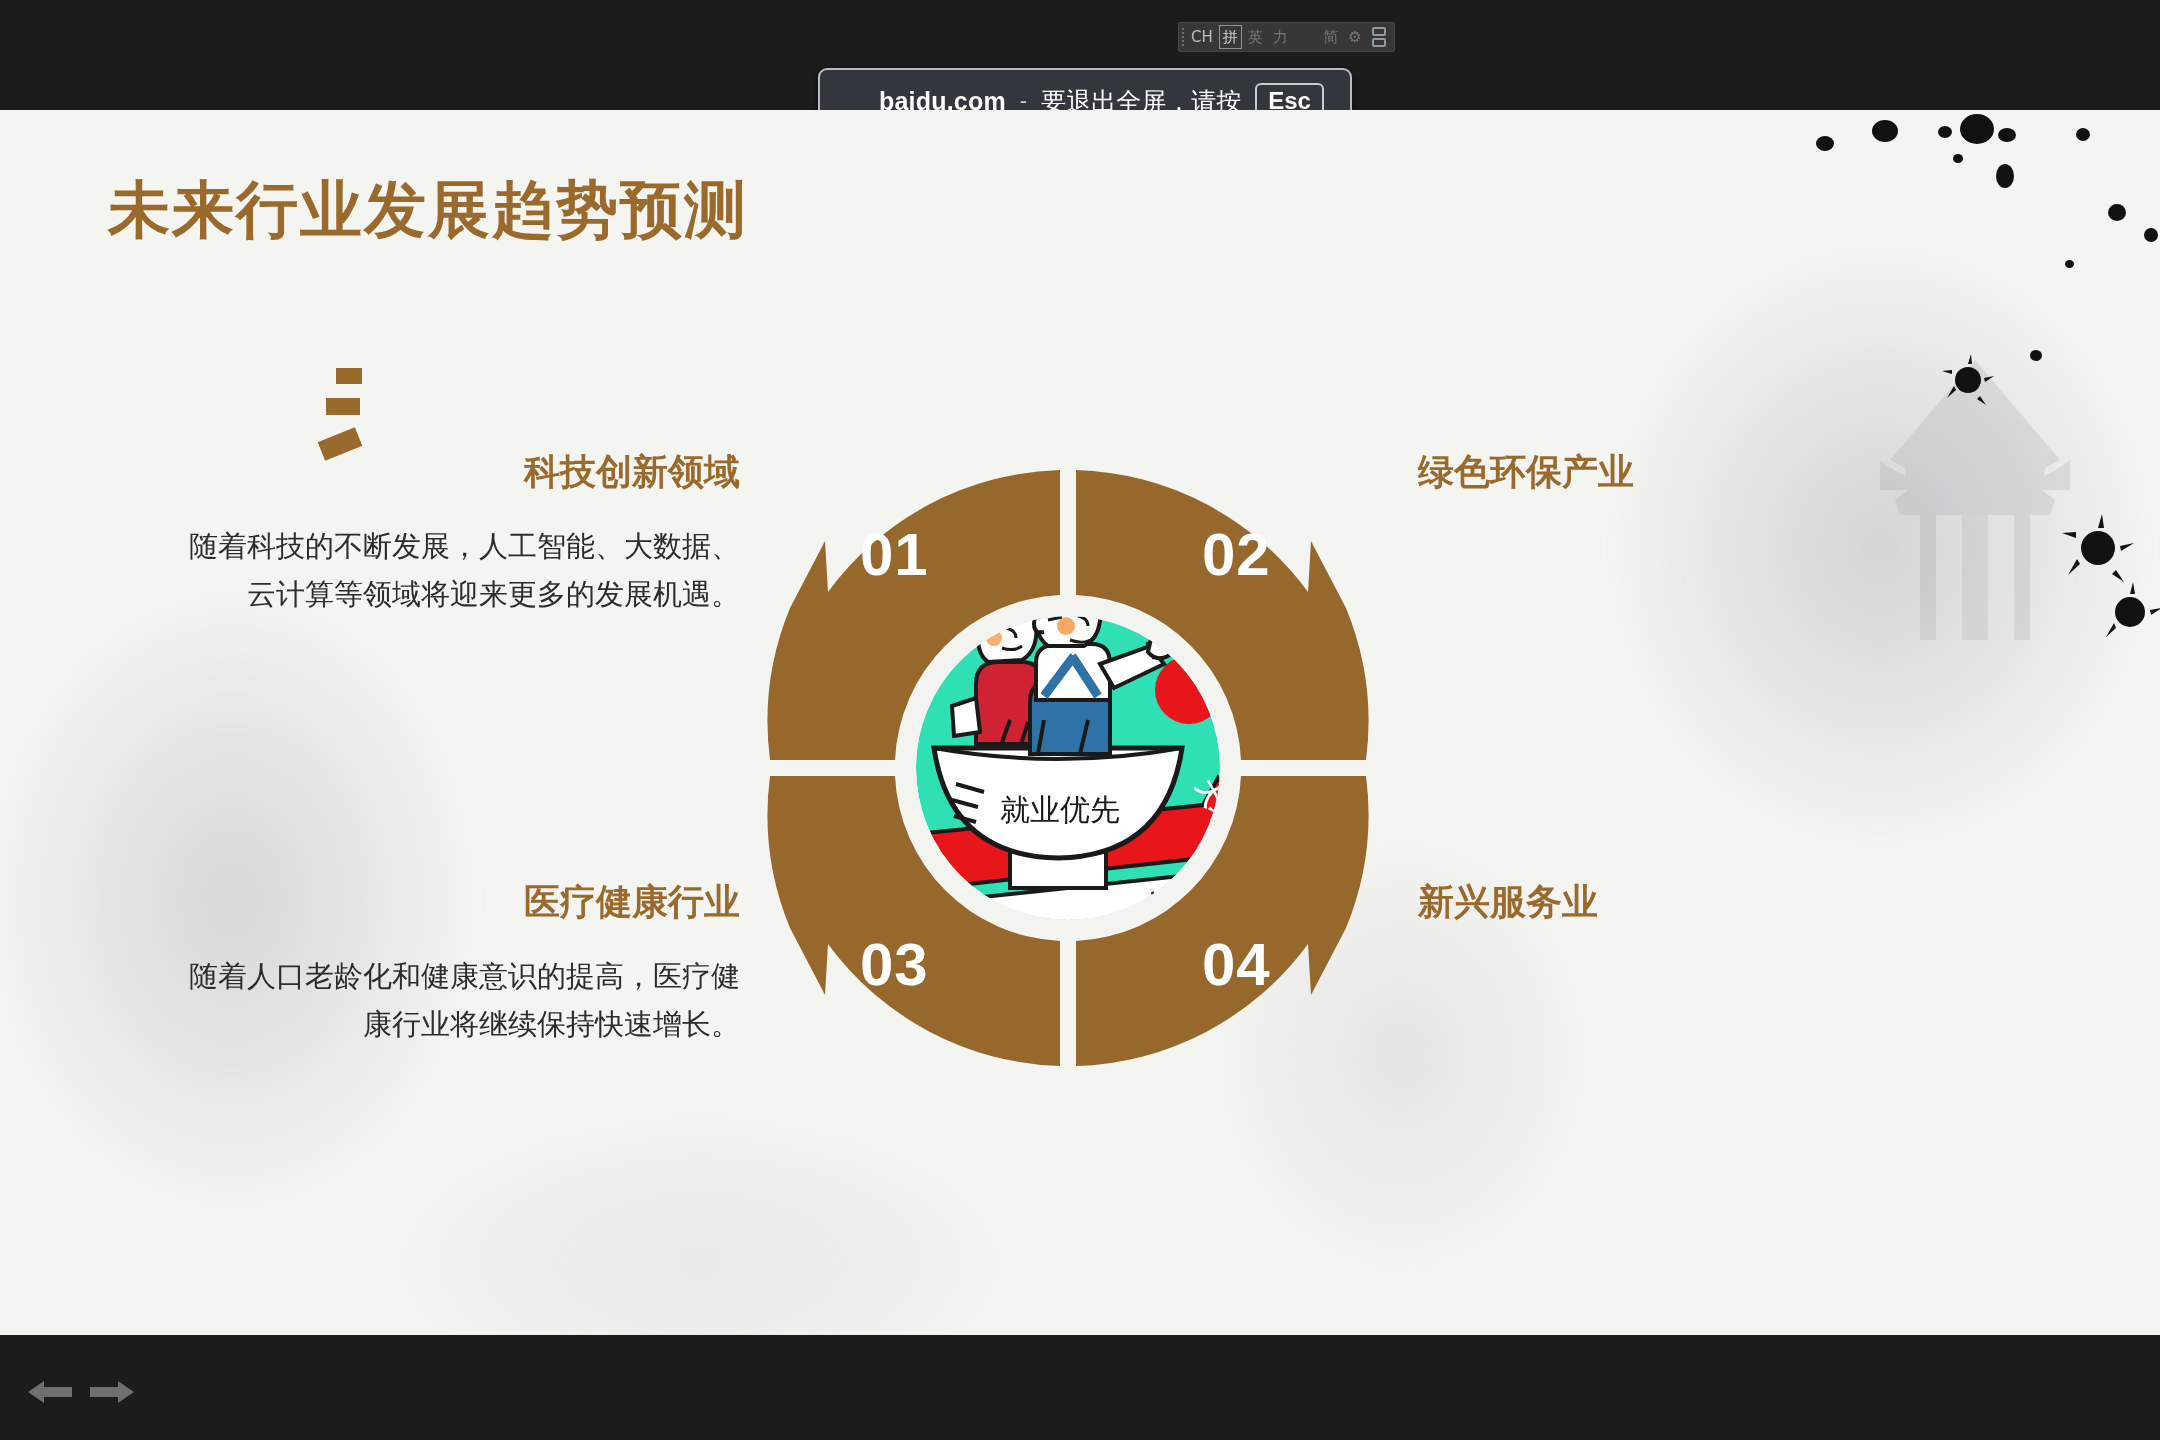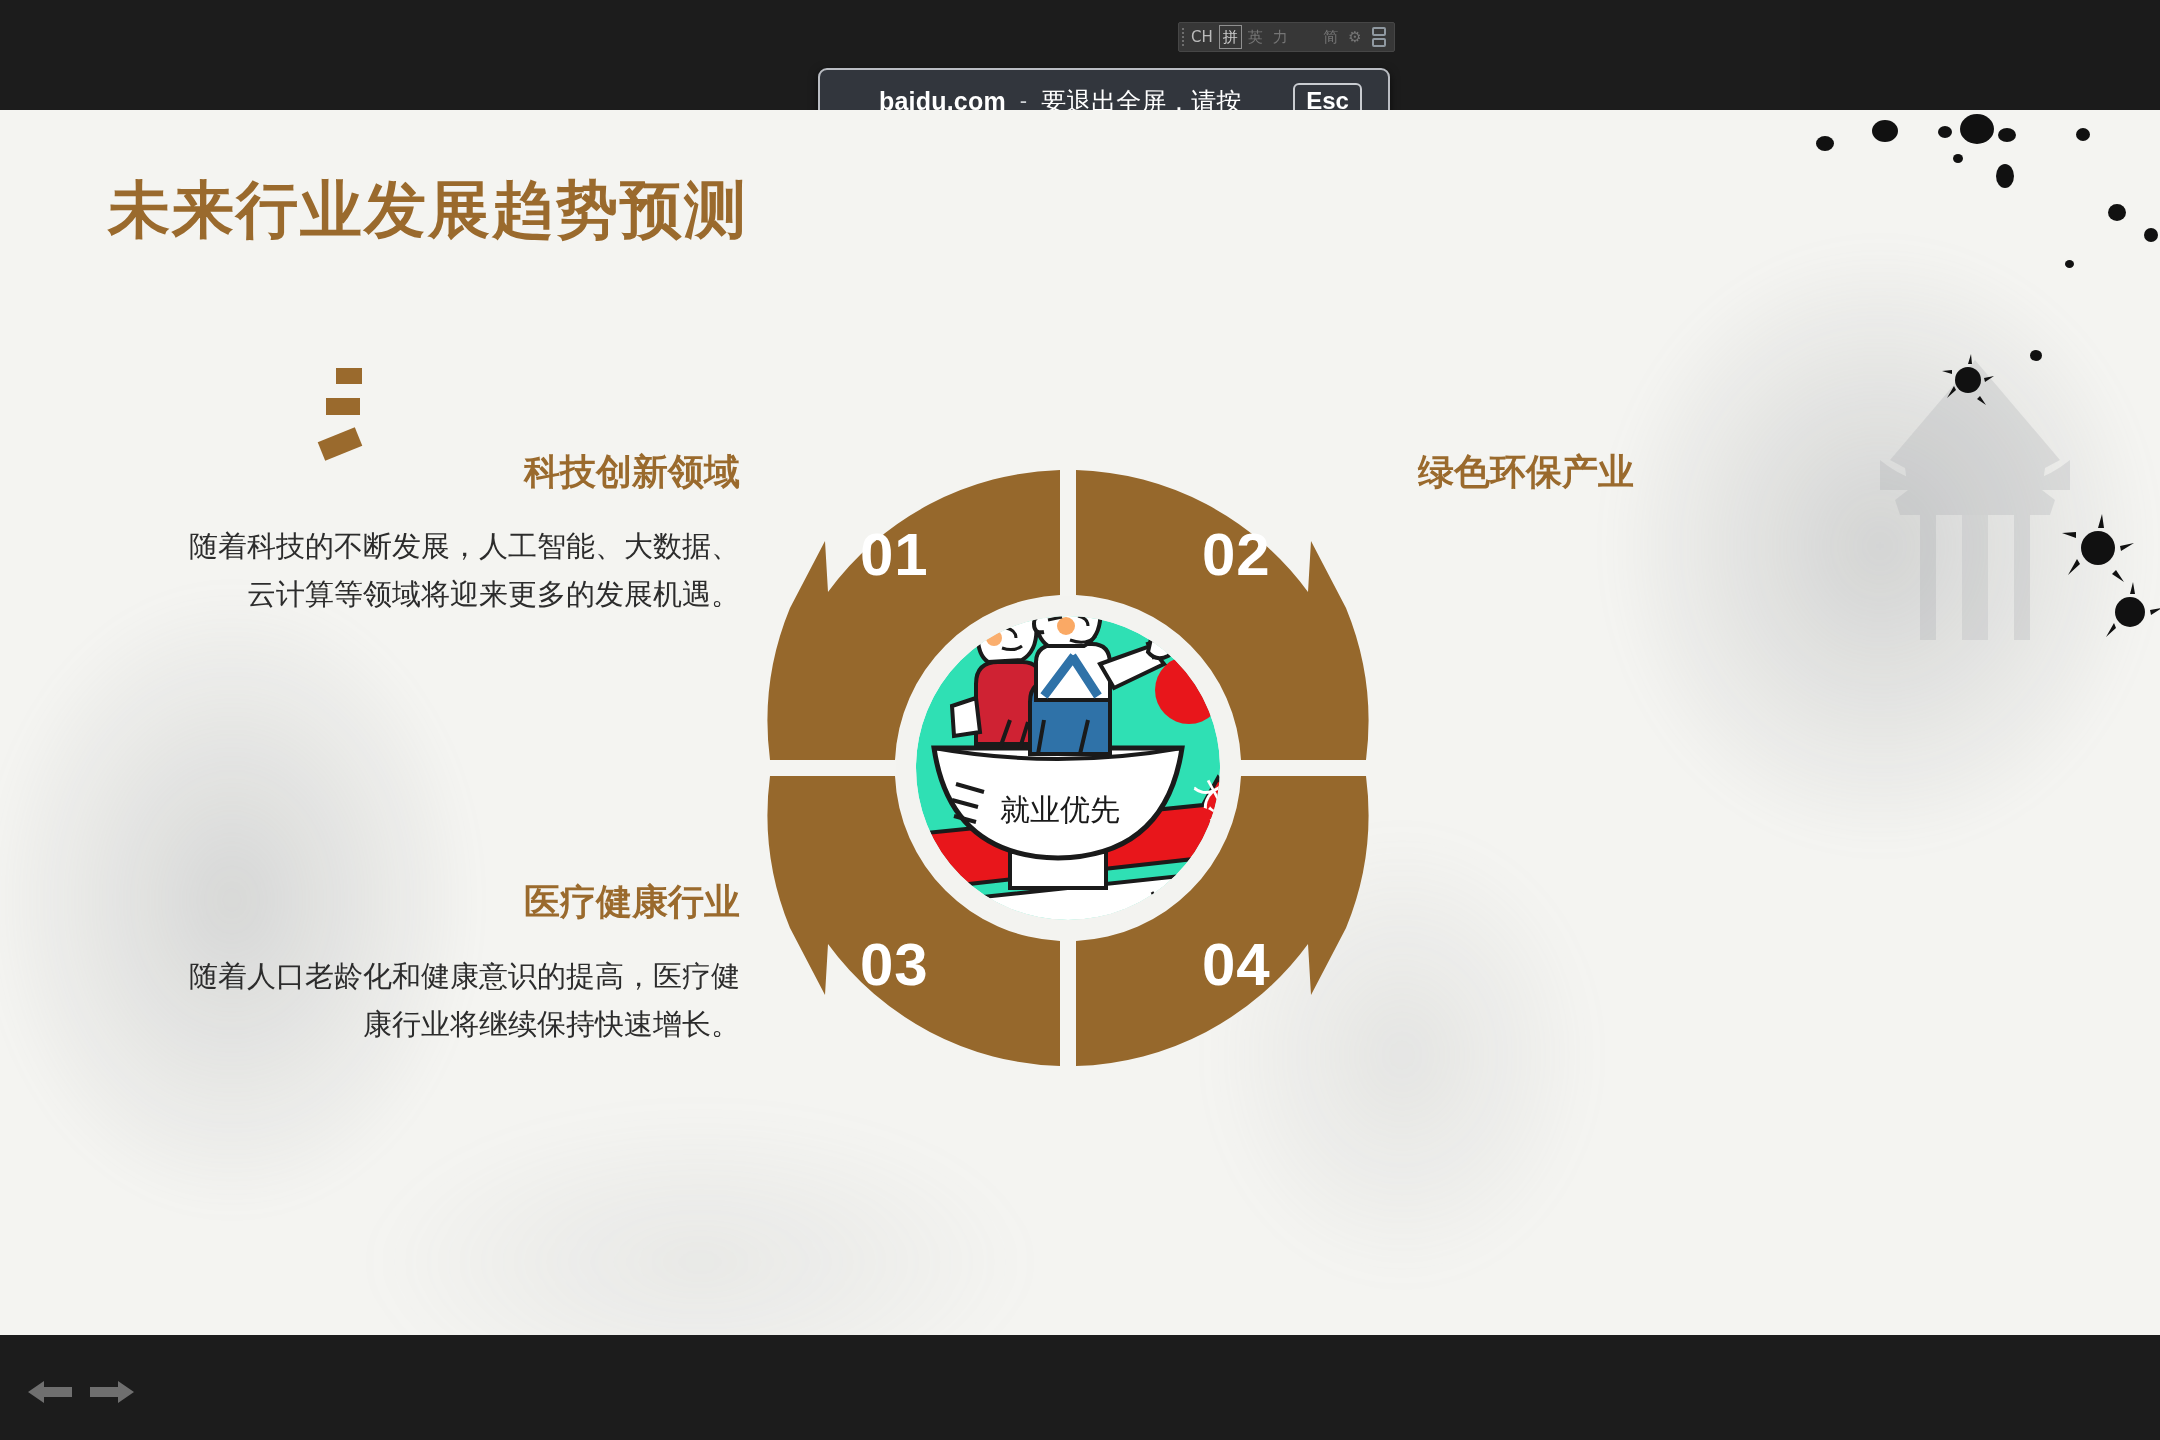--- a/index.html
+++ b/index.html
@@ -35,21 +35,21 @@
     position:absolute; left:818px; top:68px;
     display:flex;align-items:center;gap:14px;
     background:#32363d; border:2px solid #b9bcc2; border-radius:9px;
     padding:13px 26px; box-shadow:0 3px 10px rgba(0,0,0,.6);
   }
   .fs-domain{color:#fff;font-weight:bold;font-size:25px;letter-spacing:.2px;margin-left:33px;}
   .fs-dash{color:#cfd2d6;font-size:22px;}
   .fs-msg{color:#fff;font-size:25px;}
   .fs-key{
     color:#fff;font-weight:bold;font-size:24px;
-    border:2px solid #c9ccd1;border-radius:6px;padding:4px 11px;line-height:1;margin-left:38px;
+    border:2px solid #c9ccd1;border-radius:6px;padding:4px 11px;line-height:1;
   }
 
   
   .slide{
     position:absolute;left:0;top:110px;width:2160px;height:1225px;
     background:#f4f4f1;overflow:hidden;
   }
   
   .wash{position:absolute;pointer-events:none;}
   .w1{left:-120px;top:430px;width:640px;height:900px;
@@ -183,20 +183,21 @@
       <div class="blk-body">随着科技的不断发展，人工智能、大数据、云计算等领域将迎来更多的发展机遇。</div>
     </div>
     <div class="block b2">
       <div class="blk-head">绿色环保产业</div>
     </div>
     <div class="block b3">
       <div class="blk-head">医疗健康行业</div>
       <div class="blk-body">随着人口老龄化和健康意识的提高，医疗健康行业将继续保持快速增长。</div>
     </div>
     <div class="block b4">
+      <div class="blk-head">新兴服务业</div>
     </div>
 
     <div class="diagram">
       <svg width="640" height="640" viewBox="0 0 640 640">
         <defs>
 
           <g id="petal">
             <path d="M320 18
                      A302 302 0 0 1 622 320
                      L497 320

